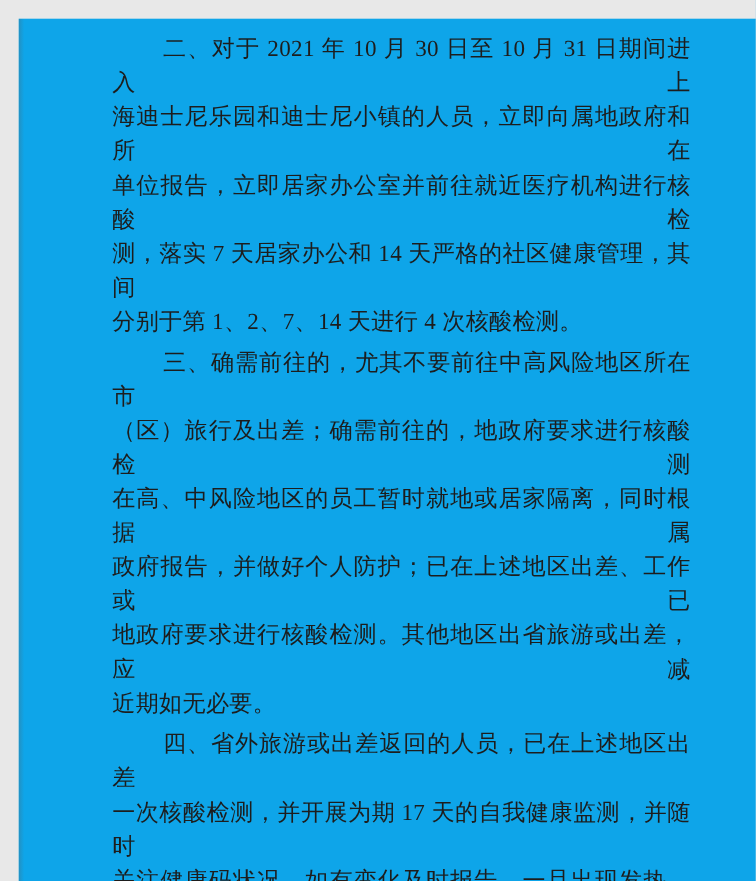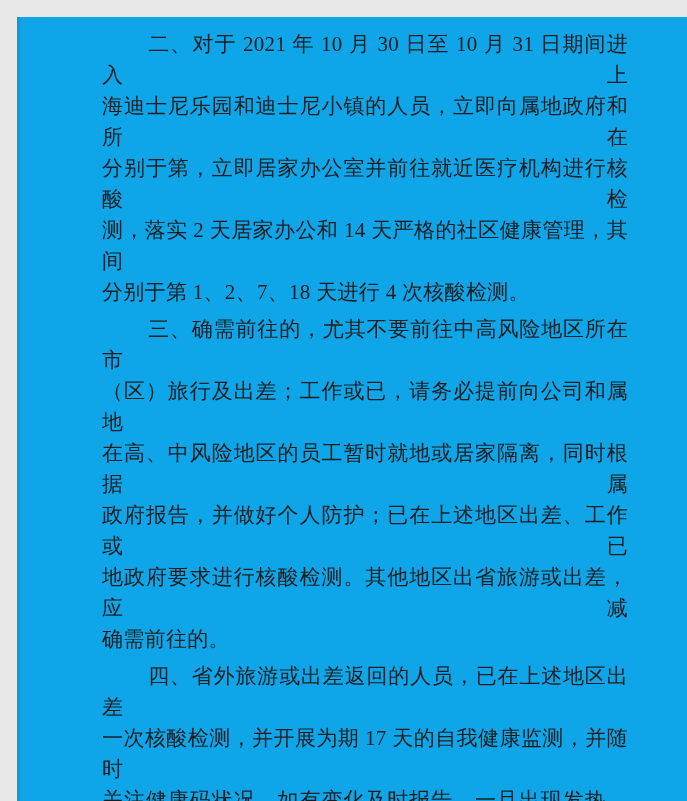--- a/index.html
+++ b/index.html
@@ -71,31 +71,31 @@
   }
 </style>
 </head>
 <body>
 
 <div class="page">
   <div class="content">
       <div class="paragraph">
         <div class="line first">二、对于 2021 年 10 月 30 日至 10 月 31 日期间进入上</div>
         <div class="line">海迪士尼乐园和迪士尼小镇的人员，立即向属地政府和所在</div>
-        <div class="line">分别于第，立即居家办公室并前往就近医疗机构进行核酸检</div>
-        <div class="line">测，落实 2 天居家办公和 14 天严格的社区健康管理，其间</div>
-        <div class="line last">分别于第 1、2、7、18 天进行 4 次核酸检测。</div>
+        <div class="line">单位报告，立即居家办公室并前往就近医疗机构进行核酸检</div>
+        <div class="line">测，落实 7 天居家办公和 14 天严格的社区健康管理，其间</div>
+        <div class="line last">分别于第 1、2、7、14 天进行 4 次核酸检测。</div>
       </div>
       <div class="paragraph">
         <div class="line first">三、确需前往的，尤其不要前往中高风险地区所在市</div>
-        <div class="line">（区）旅行及出差；工作或已，请务必提前向公司和属地</div>
+        <div class="line">（区）旅行及出差；确需前往的，地政府要求进行核酸检测</div>
         <div class="line">在高、中风险地区的员工暂时就地或居家隔离，同时根据属</div>
         <div class="line">政府报告，并做好个人防护；已在上述地区出差、工作或已</div>
         <div class="line">地政府要求进行核酸检测。其他地区出省旅游或出差，应减</div>
-        <div class="line last">确需前往的。</div>
+        <div class="line last">近期如无必要。</div>
       </div>
       <div class="paragraph">
         <div class="line first">四、省外旅游或出差返回的人员，已在上述地区出差</div>
         <div class="line">一次核酸检测，并开展为期 17 天的自我健康监测，并随时</div>
         <div class="line">关注健康码状况，如有变化及时报告。一旦出现发热、干咳、</div>
       </div>
     </div>
   <div class="speck"></div>
 </div>
 

